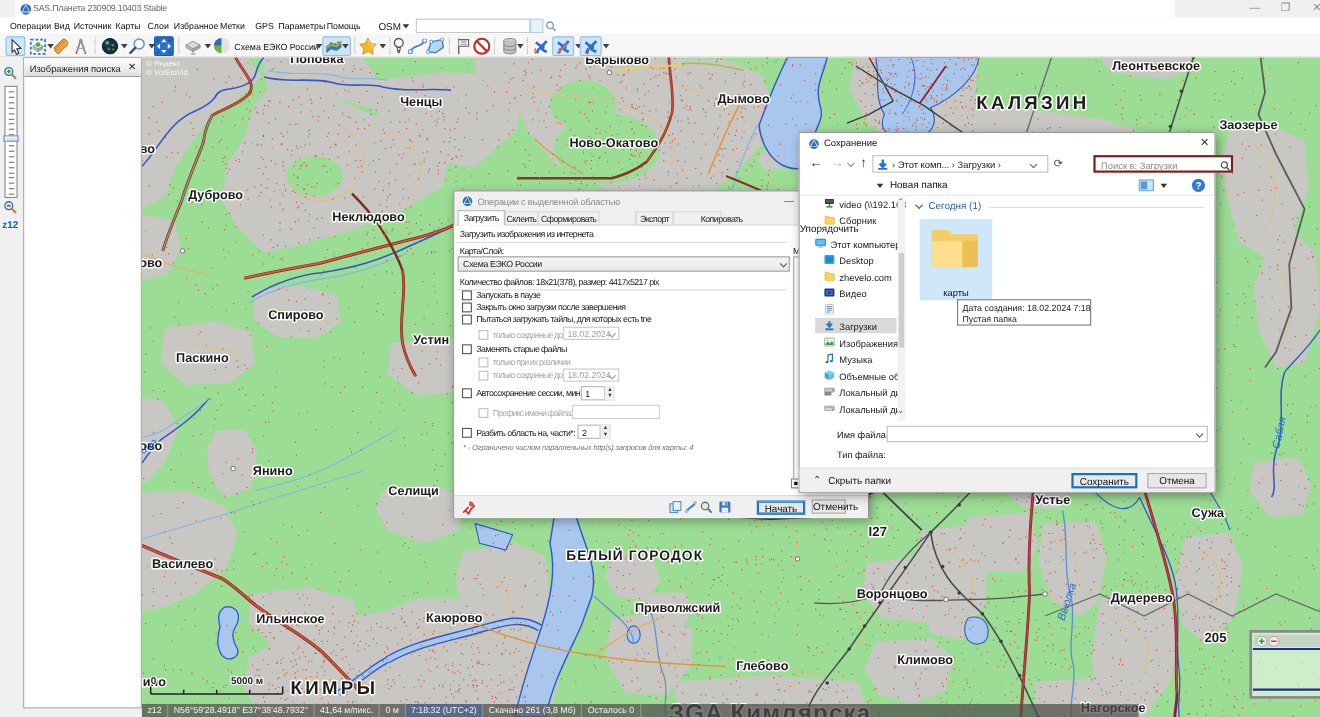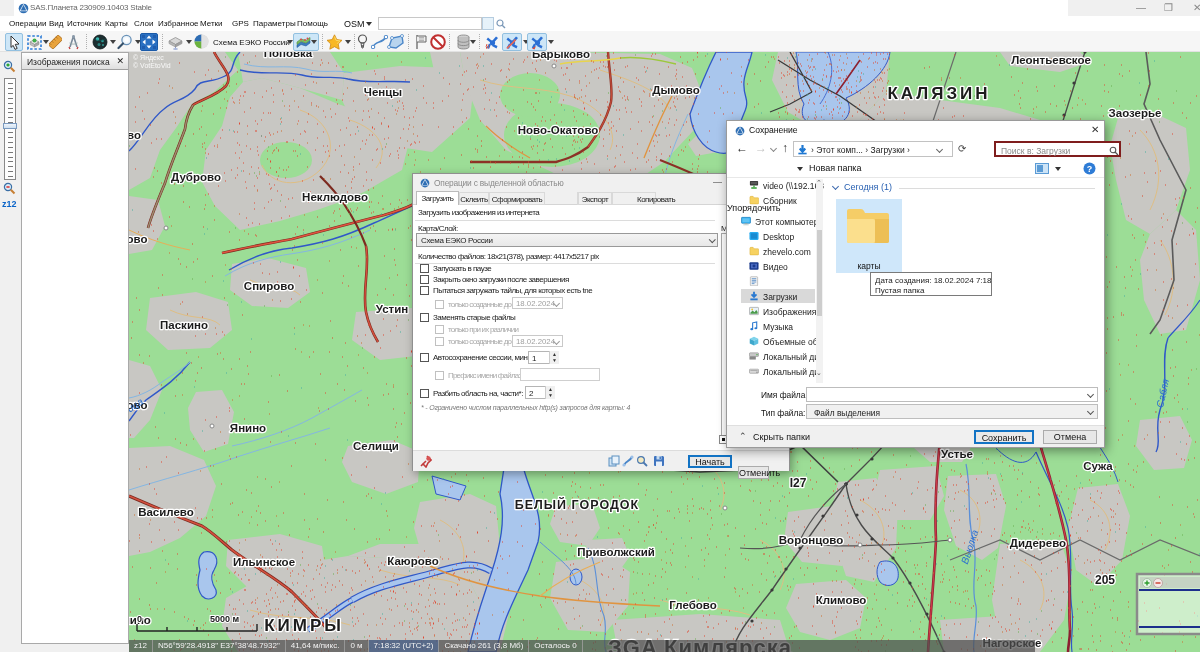--- a/index.html
+++ b/index.html
@@ -610,21 +610,21 @@
       <circle cx="5" cy="5" r="3.4" fill="#f4e9c0" stroke="#4a78b0" stroke-width="1.2"></circle>
       <line x1="7.5" y1="7.5" x2="11" y2="11" stroke="#4a78b0" stroke-width="1.8"></line>
     </svg>
   <svg class="abs" style="left:240px;top:281px;" width="12" height="12" viewBox="0 0 12 12">
       <path d="M1 2 Q1 1 2 1 L10 1 L11 2 L11 10 Q11 11 10 11 L2 11 Q1 11 1 10 Z" fill="#3f74bf"></path>
       <rect x="3.5" y="1" width="5" height="3.5" fill="#c8dcf0"></rect>
       <rect x="6.5" y="1.6" width="1.4" height="2.4" fill="#3f74bf"></rect>
       <rect x="3" y="6.5" width="6" height="4.5" fill="#e8f0fa"></rect>
     </svg>
   <div class="btn btndef" style="left:275px;top:281px;width:44px;height:13px;line-height:12px;">Начать</div>
-  <div class="btn" style="left:325px;top:292px;width:31px;height:13px;line-height:12px;">Отменить</div>
+  <div class="btn" style="left:325px;top:280px;width:31px;height:13px;line-height:12px;">Отменить</div>
 </div>
 
 <div class="abs" id="dlg2">
   <svg class="abs" style="left:8px;top:5px" width="10" height="10" viewBox="0 0 16 16">
       <circle cx="8" cy="8" r="7" fill="#2f6fb4"></circle>
       <path d="M8 1 L14 12 L2 12 Z" fill="#fff" opacity="0.85"></path>
       <path d="M8 3 L12 11 L4 11 Z" fill="#2f6fb4"></path>
     </svg>
   <span class="abs" style="left:22px;top:4px;font-size:8.6px;color:#111;">Сохранение</span>
   <span class="abs" style="left:364px;top:3px;font-size:10px;color:#333;">✕</span>
@@ -758,22 +758,18 @@
   <div class="abs tipbox">
       <span class="abs" style="left:4px;top:3px;">Дата создания: 18.02.2024 7:18</span>
       <span class="abs" style="left:4px;top:13px;">Пустая папка</span>
     </div>
 
   <span class="abs" style="left:34px;top:269px;font-size:8.4px;color:#111;">Имя файла:</span>
   <div class="abs" style="left:79px;top:266px;width:292px;height:15px;border:1px solid #bdbdbd;background:#fff;">
       <span class="abs chd" style="left:281px;top:4px;border-color:#555;"></span>
     </div>
   <span class="abs" style="left:34px;top:287px;font-size:8.4px;color:#111;">Тип файла:</span>
-  <div class="abs" style="left:79px;top:283px;width:292px;height:15px;border:1px solid #bdbdbd;background:#f0f0f0;">
-      <span class="abs" style="left:7px;top:3px;font-size:8.4px;">Файл выделения</span>
-      <span class="abs chd" style="left:281px;top:4px;border-color:#555;"></span>
-    </div>
   <div class="abs foot"></div>
   <span class="abs" style="left:12px;top:310px;font-size:9px;color:#333;">⌃</span>
   <span class="abs" style="left:26px;top:311px;font-size:9px;color:#111;">Скрыть папки</span>
   <div class="btn" style="left:247px;top:309px;width:60px;height:14px;line-height:13px;border:2px solid #1273c4;background:#e9e9e9;">Сохранить</div>
   <div class="btn" style="left:316px;top:309px;width:54px;height:14px;line-height:13px;">Отмена</div>
 </div>
 
 </body></html>

